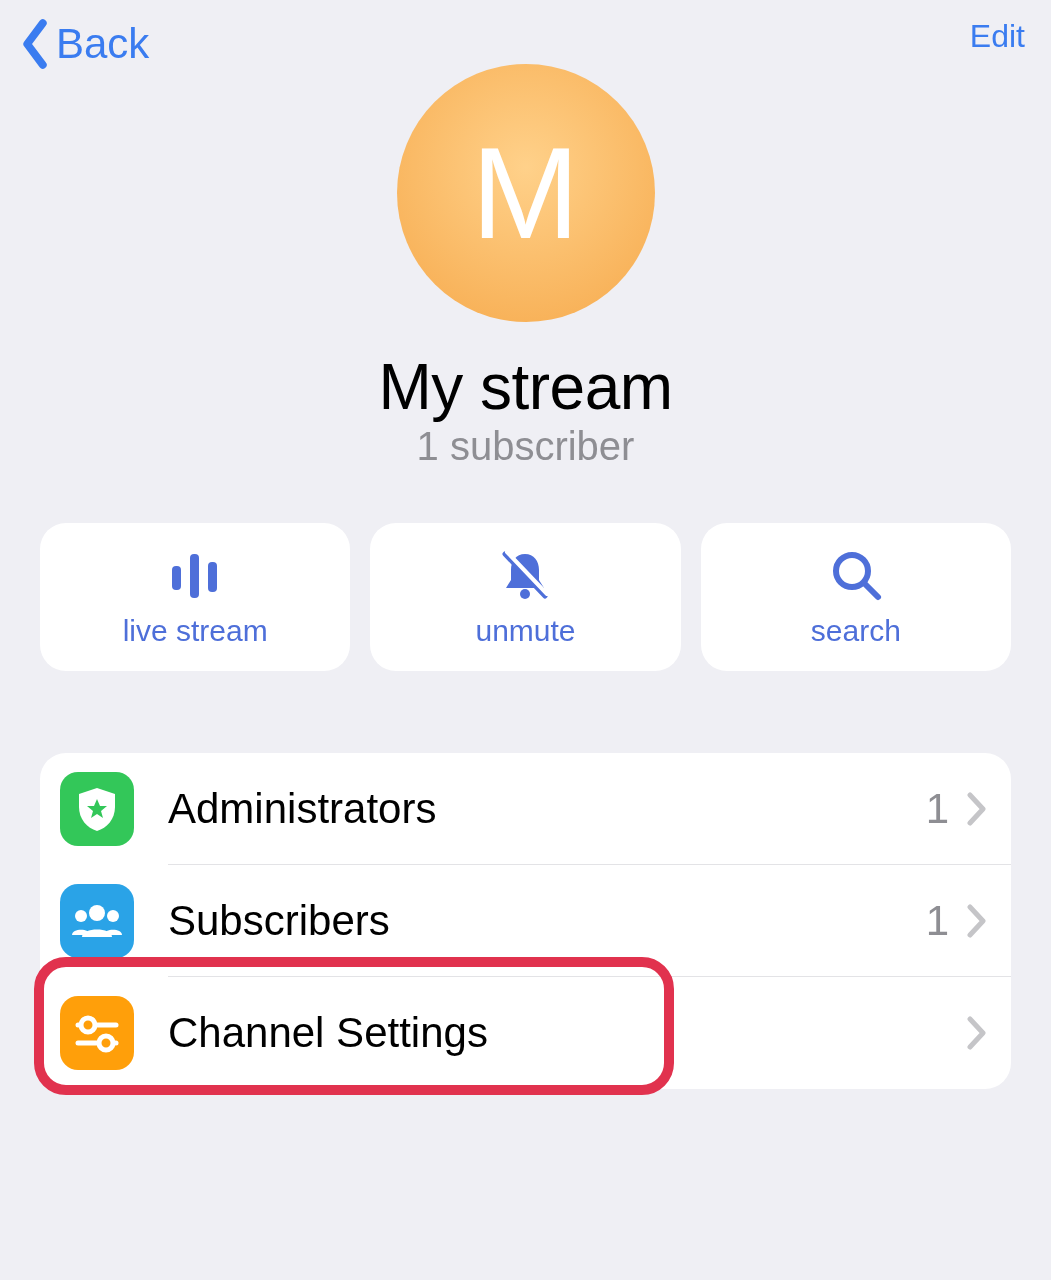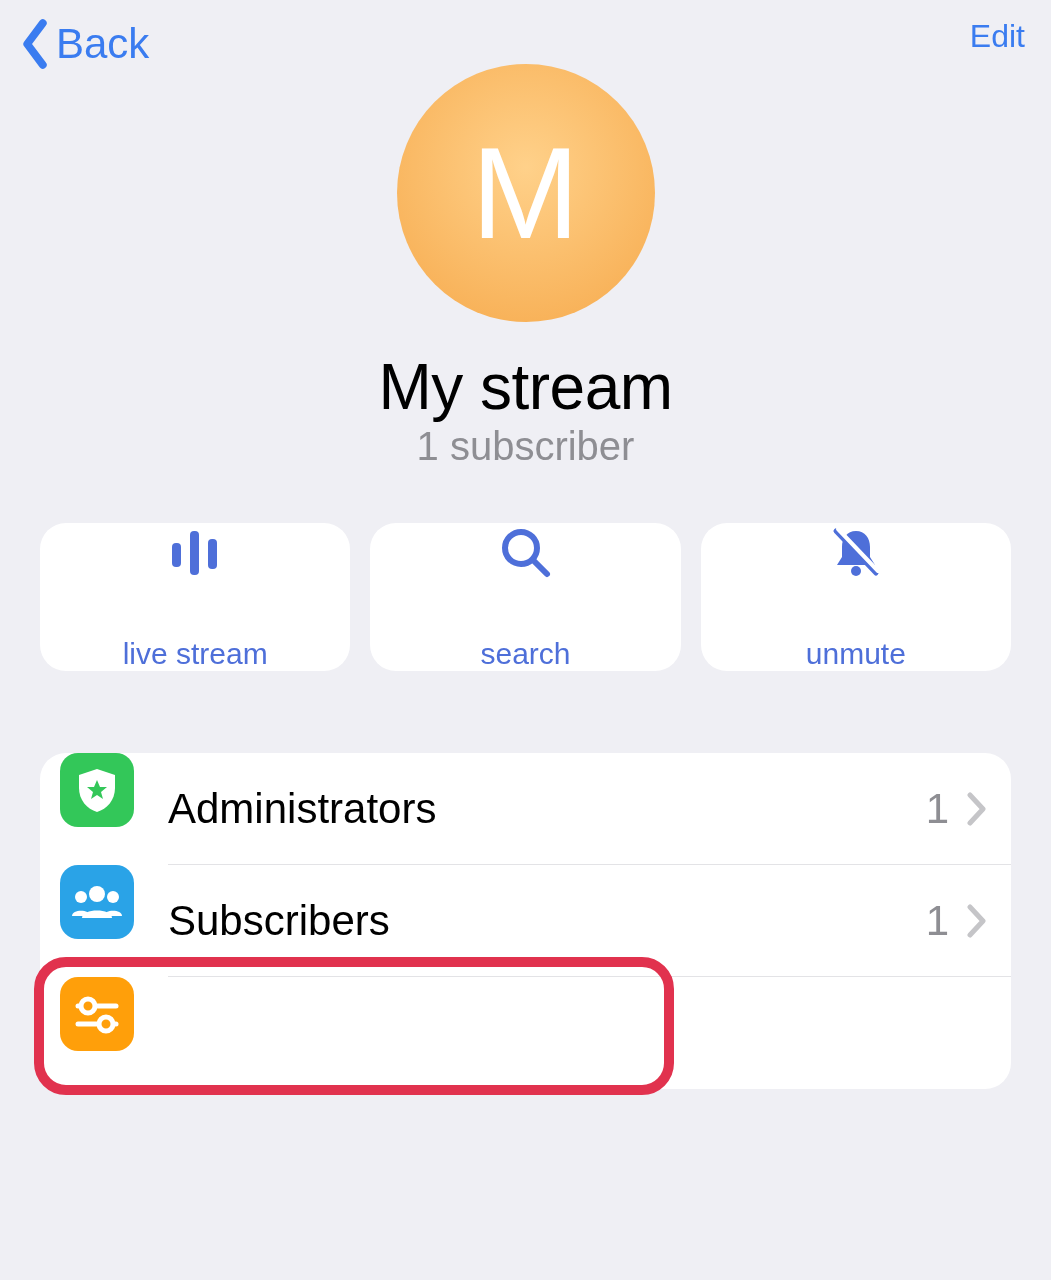--- a/index.html
+++ b/index.html
@@ -38,31 +38,31 @@
       color: #fff; font-size: 130px; font-weight: 500;
       margin-top: -6px;
     }
     .title { font-size: 64px; font-weight: 500; color: #000; margin-top: 28px; letter-spacing: -0.5px; }
     .subtitle { font-size: 40px; color: #8E8E93; margin-top: 0; }
     .actions {
       display: flex; gap: 20px; margin: 54px 40px 0 40px;
     }
     .action {
       flex: 1; background: #fff; border-radius: 26px;
-      display: flex; flex-direction: column; align-items: center; justify-content: space-between;
+      display: flex; flex-direction: column; align-items: center; justify-content: center;
       height: 148px; cursor: pointer;
     }
     .action .icon-wrap { height: 58px; display:flex; align-items:center; justify-content:center; color:#4E6FD9; }
     .action-label { font-size: 30px; color:#4E6FD9; margin-top:10px; font-weight:400; }
     .list {
       margin: 82px 40px 0 40px; background:#fff; border-radius: 26px;
       overflow: visible; position: relative;
     }
     .row {
-      display:flex; height:112px;
+      display:flex; align-items:center; height:112px;
       padding-left: 20px; cursor:pointer; position:relative;
     }
     .row .icon-box {
       width: 74px; height:74px; border-radius:18px;
       display:flex; align-items:center; justify-content:center;
       color:#fff; flex-shrink:0;
     }
     .row-content {
       flex:1; display:flex; align-items:center; height:100%;
       margin-left: 34px; padding-right: 24px;
@@ -106,37 +106,37 @@
       <svg width="58" height="50" viewBox="0 0 58 50">
         <rect x="6" y="16" width="9" height="24" rx="4" fill="#4E6FD9"></rect>
         <rect x="24" y="4" width="9" height="44" rx="4" fill="#4E6FD9"></rect>
         <rect x="42" y="12" width="9" height="30" rx="4" fill="#4E6FD9"></rect>
       </svg>
     </div>
     <div class="action-label">live stream</div>
   </div>
   <div class="action">
     <div class="icon-wrap">
-      <svg width="56" height="56" viewBox="0 0 56 56">
-        <circle cx="24" cy="24" r="16" fill="none" stroke="#4E6FD9" stroke-width="6"></circle>
-        <line x1="36" y1="36" x2="50" y2="50" stroke="#4E6FD9" stroke-width="6" stroke-linecap="round"></line>
-      </svg>
-    </div>
-    <div class="action-label">search</div>
-  </div>
-  <div class="action">
-    <div class="icon-wrap">
       <svg width="58" height="54" viewBox="0 0 58 54">
         <path d="M29 6 C20 6 15 13 15 22 L15 32 L10 40 L48 40 L43 32 L43 22 C43 13 38 6 29 6 Z" fill="#4E6FD9"></path>
         <circle cx="29" cy="46" r="5" fill="#4E6FD9"></circle>
         <line x1="9" y1="6" x2="49" y2="48" stroke="#4E6FD9" stroke-width="5" stroke-linecap="round"></line>
         <line x1="11" y1="4" x2="51" y2="46" stroke="#fff" stroke-width="4" stroke-linecap="round"></line>
       </svg>
     </div>
     <div class="action-label">unmute</div>
+  </div>
+  <div class="action">
+    <div class="icon-wrap">
+      <svg width="56" height="56" viewBox="0 0 56 56">
+        <circle cx="24" cy="24" r="16" fill="none" stroke="#4E6FD9" stroke-width="6"></circle>
+        <line x1="36" y1="36" x2="50" y2="50" stroke="#4E6FD9" stroke-width="6" stroke-linecap="round"></line>
+      </svg>
+    </div>
+    <div class="action-label">search</div>
   </div>
 </div>
 
 <div class="list">
 
   <div class="row">
     <div class="icon-box ic-green">
       <svg width="44" height="48" viewBox="0 0 44 48">
         <path d="M22 3 L40 9 V22 C40 34 32 43 22 46 C12 43 4 34 4 22 V9 Z" fill="#fff"></path>
         <polygon points="22,14 25,21 32,21 26,26 28,33 22,29 16,33 18,26 12,21 19,21" fill="#33C759"></polygon>
@@ -175,16 +175,22 @@
 
   <div class="row">
     <div class="icon-box ic-orange">
       <svg width="46" height="40" viewBox="0 0 46 40">
         <line x1="4" y1="12" x2="42" y2="12" stroke="#fff" stroke-width="5" stroke-linecap="round"></line>
         <circle cx="14" cy="12" r="7" fill="#FF9F0A" stroke="#fff" stroke-width="5"></circle>
         <line x1="4" y1="30" x2="42" y2="30" stroke="#fff" stroke-width="5" stroke-linecap="round"></line>
         <circle cx="32" cy="30" r="7" fill="#FF9F0A" stroke="#fff" stroke-width="5"></circle>
       </svg>
     </div>
+    <div class="row-content">
+      <span class="row-label">Channel Settings</span>
+      <svg class="chevron" width="20" height="34" viewBox="0 0 20 34">
+        <polyline points="3,3 16,17 3,31" fill="none" stroke="#C5C5C8" stroke-width="5" stroke-linecap="round" stroke-linejoin="round"></polyline>
+      </svg>
+    </div>
   </div>
 
   <div class="highlight" style="left:-6px; top:204px; width:640px; height:138px;"></div>
 </div>
 
 </body></html>

